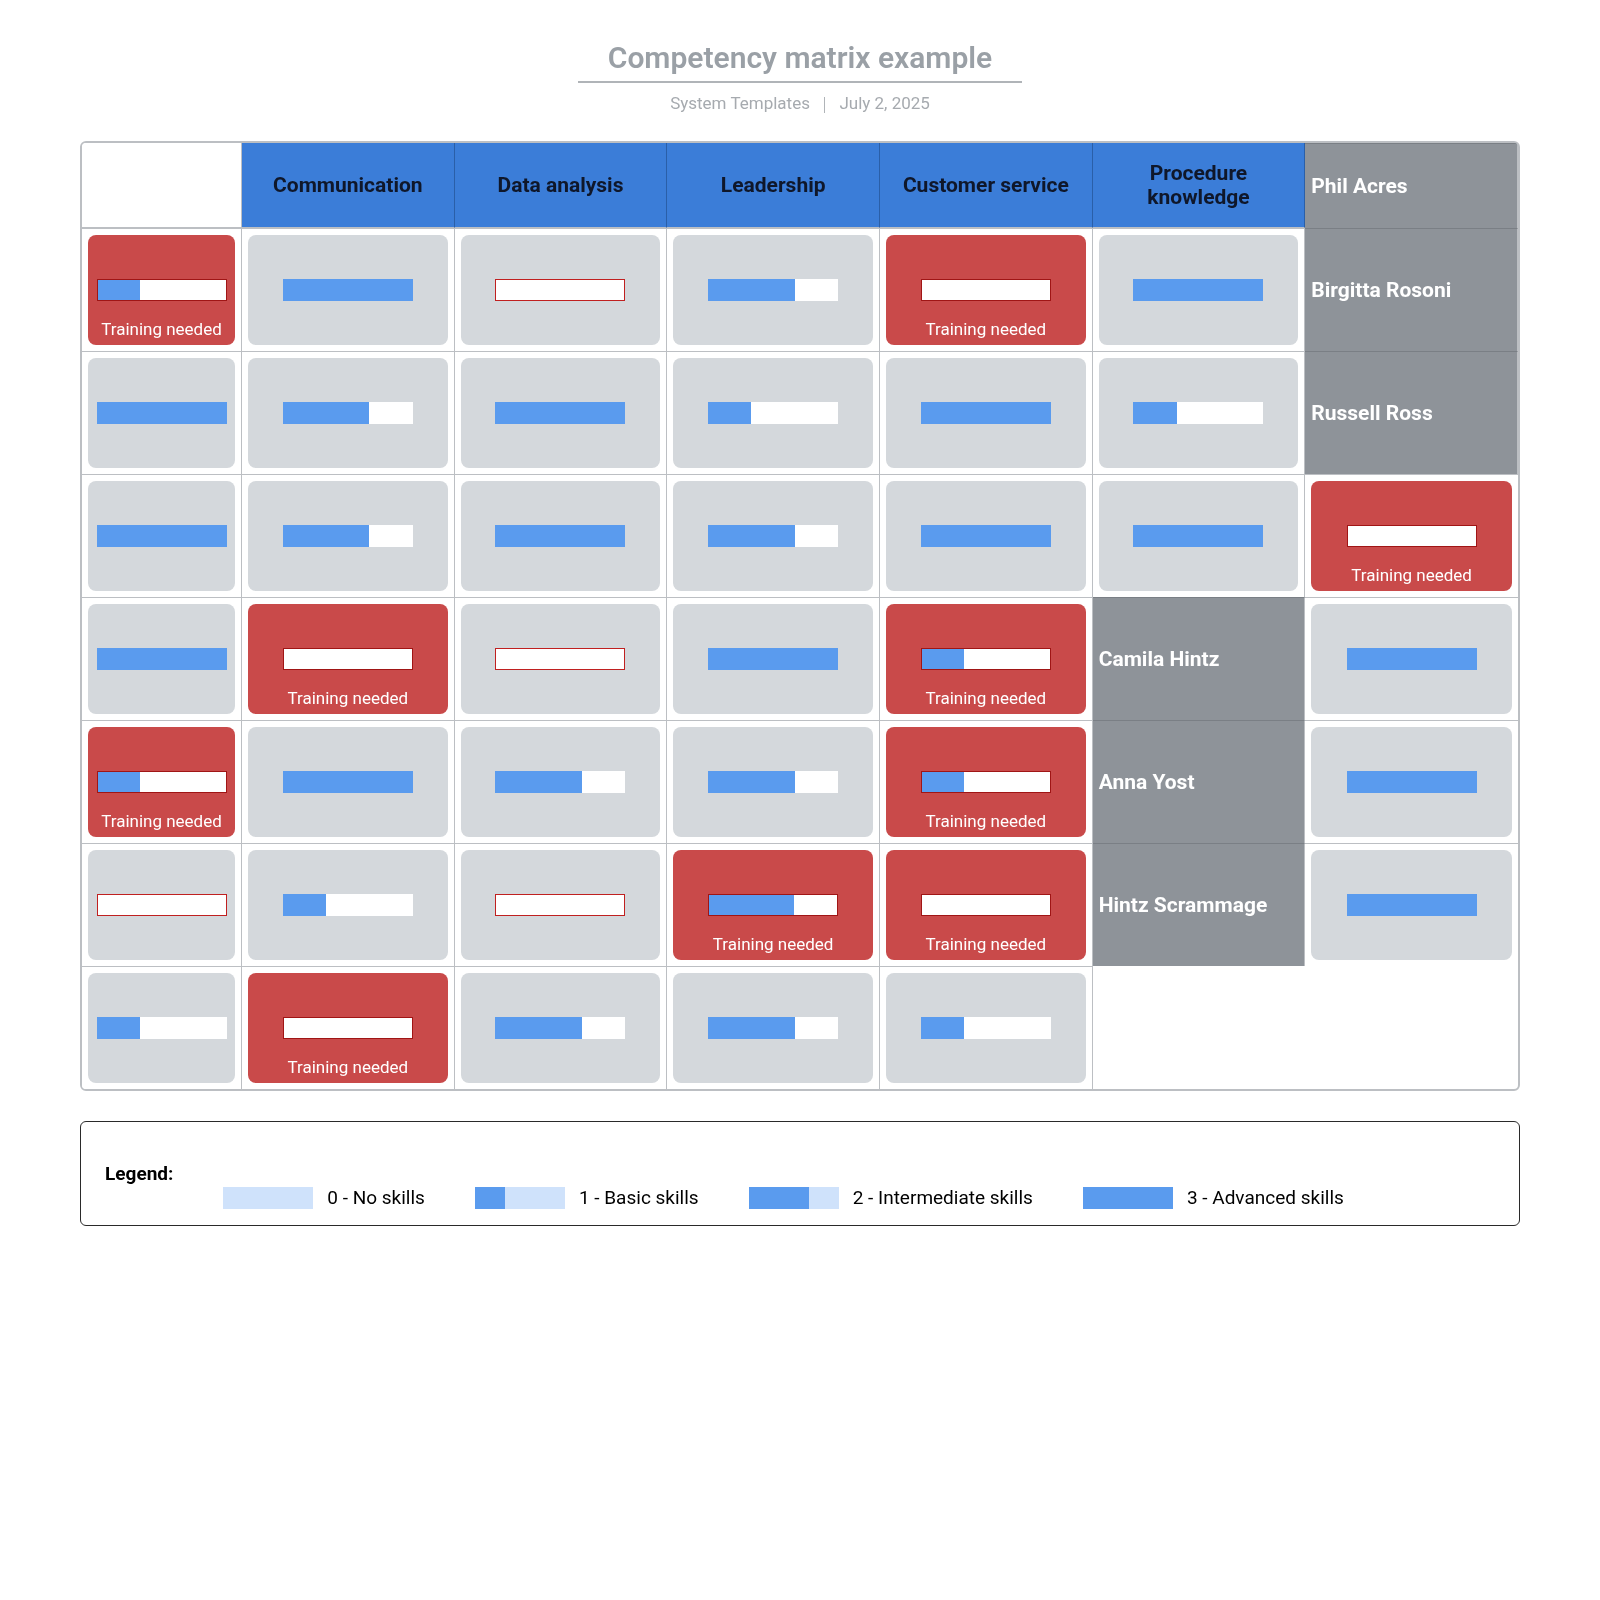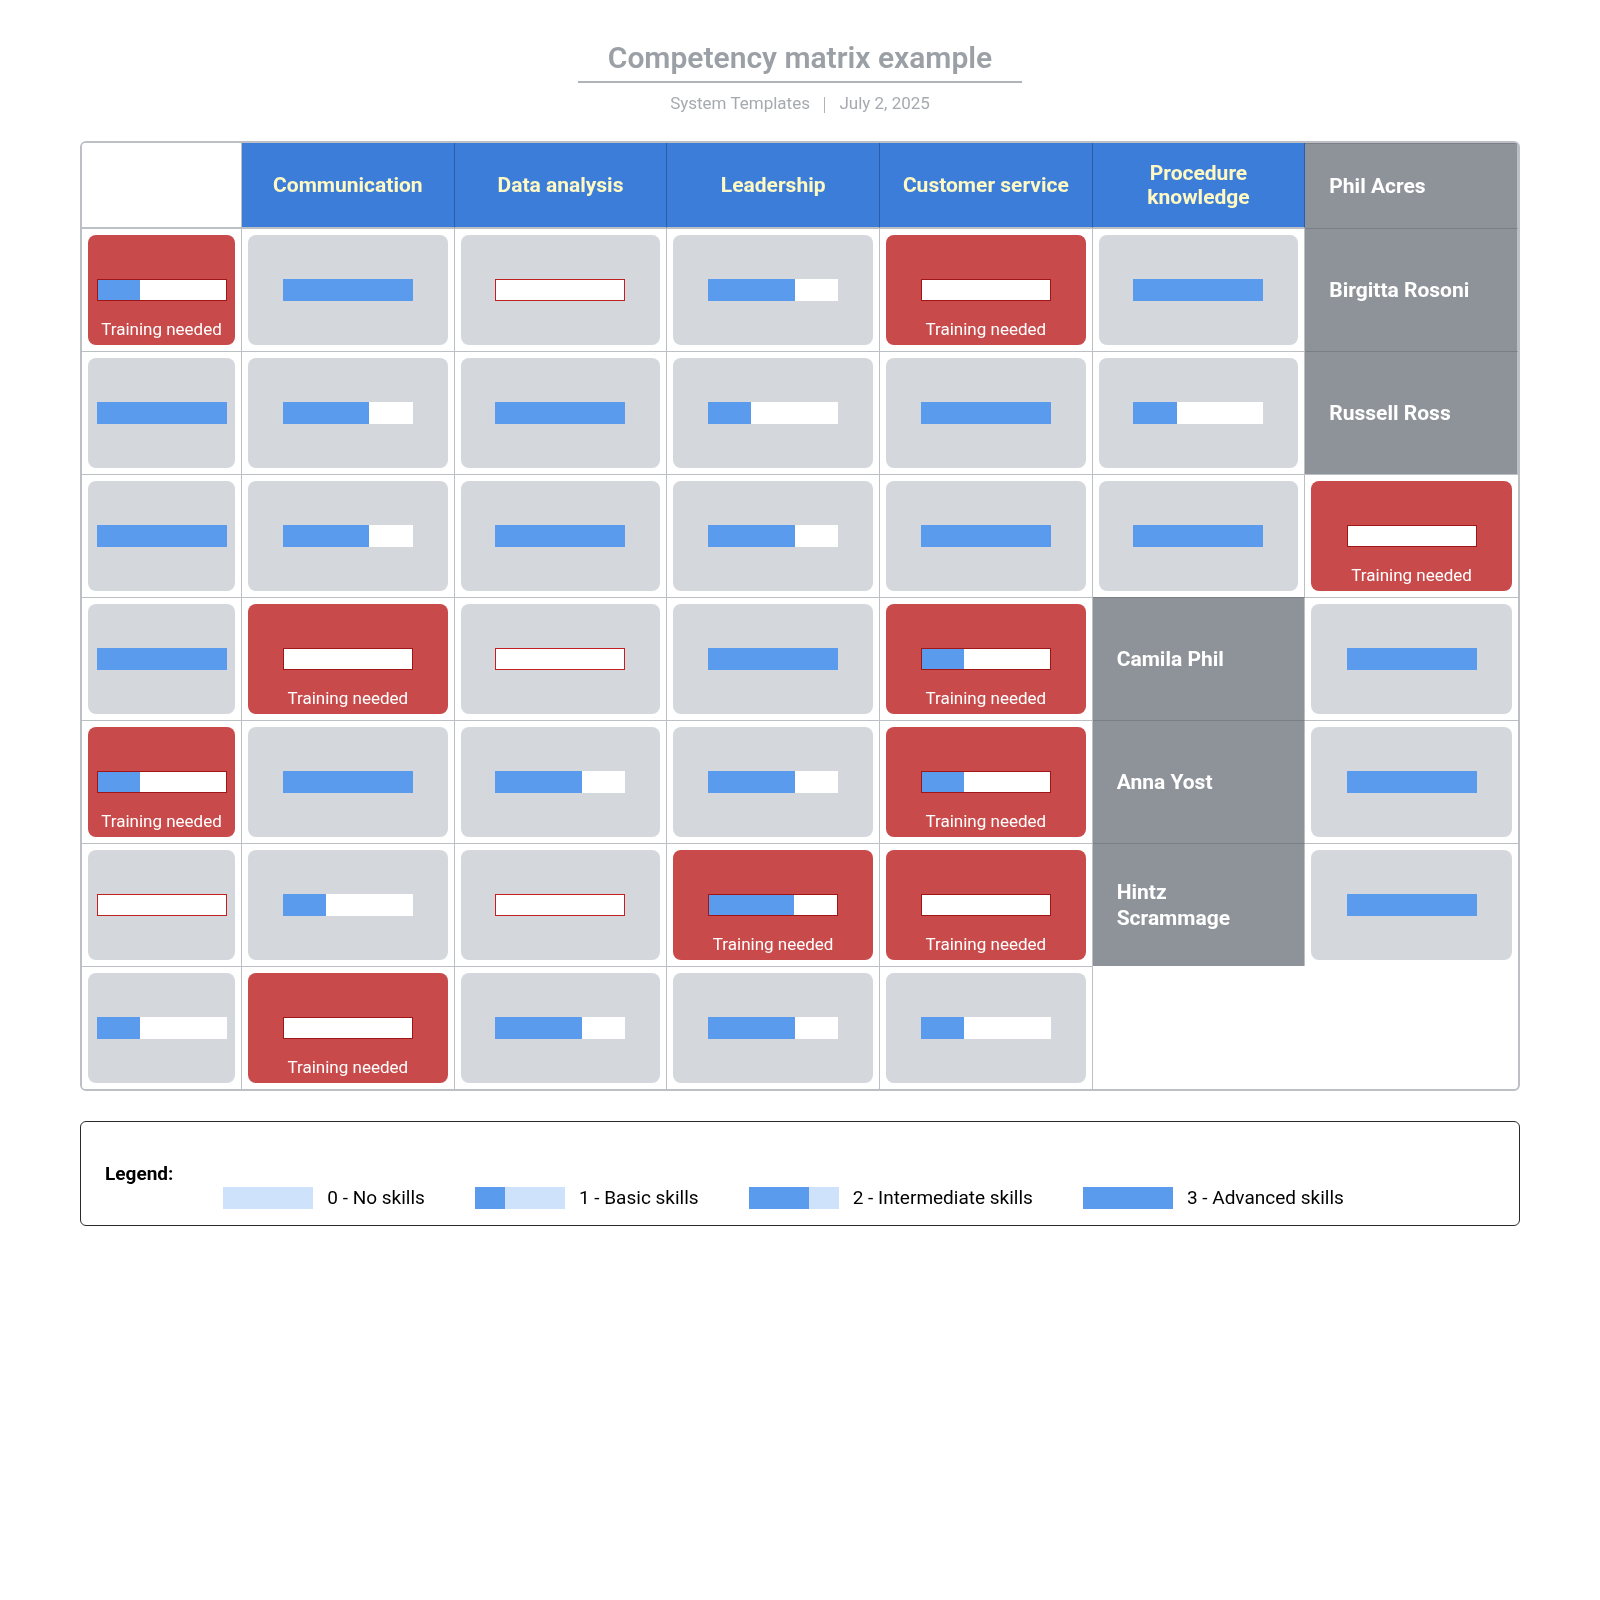--- a/index.html
+++ b/index.html
@@ -58,40 +58,40 @@
     border-radius:6px;
     overflow:hidden;
   }
   .corner{
     background:#ffffff;
     border-right:1px solid var(--outline);
     border-bottom:1px solid var(--outline);
   }
   .col-head{
     background:var(--blue-header);
-    color:#fef9c3;
+    color:#0f172a;
     font-weight:700;
     font-size:21px;
     text-align:center;
     padding:18px 6px;
     border-right:1px solid var(--blue-header-border);
     border-bottom:1px solid var(--outline);
     display:flex;
     align-items:center;
     justify-content:center;
   }
   .col-head:last-child{border-right:none;}
   .row-head{
     background:var(--grey-row);
     color:#ffffff;
     font-weight:700;
     font-size:21px;
     display:flex;
     align-items:center;
-    padding:0 24px;
+    padding:0 6px;
     border-top:1px solid var(--grey-row-border);
     border-right:1px solid var(--outline);
     line-height:1.25;
   }
   .cell{
     border-right:1px solid var(--outline);
     border-top:1px solid var(--outline);
     padding:6px;
     display:flex;
     align-items:center;
@@ -349,21 +349,21 @@
       </div>
     </div>
     <div class="cell">
       <div class="card training">
         <div class="bar">
           <div class="bar-fill" style="width: 33.3333%;"></div>
         </div>
         <div class="training-label">Training needed</div>
       </div>
     </div>
-    <div class="row-head">Camila Phil</div>
+    <div class="row-head">Camila Hintz</div>
     <div class="cell">
       <div class="card normal">
         <div class="bar">
           <div class="bar-fill" style="width: 100%;"></div>
         </div>
       </div>
     </div>
     <div class="cell">
       <div class="card training">
         <div class="bar">

